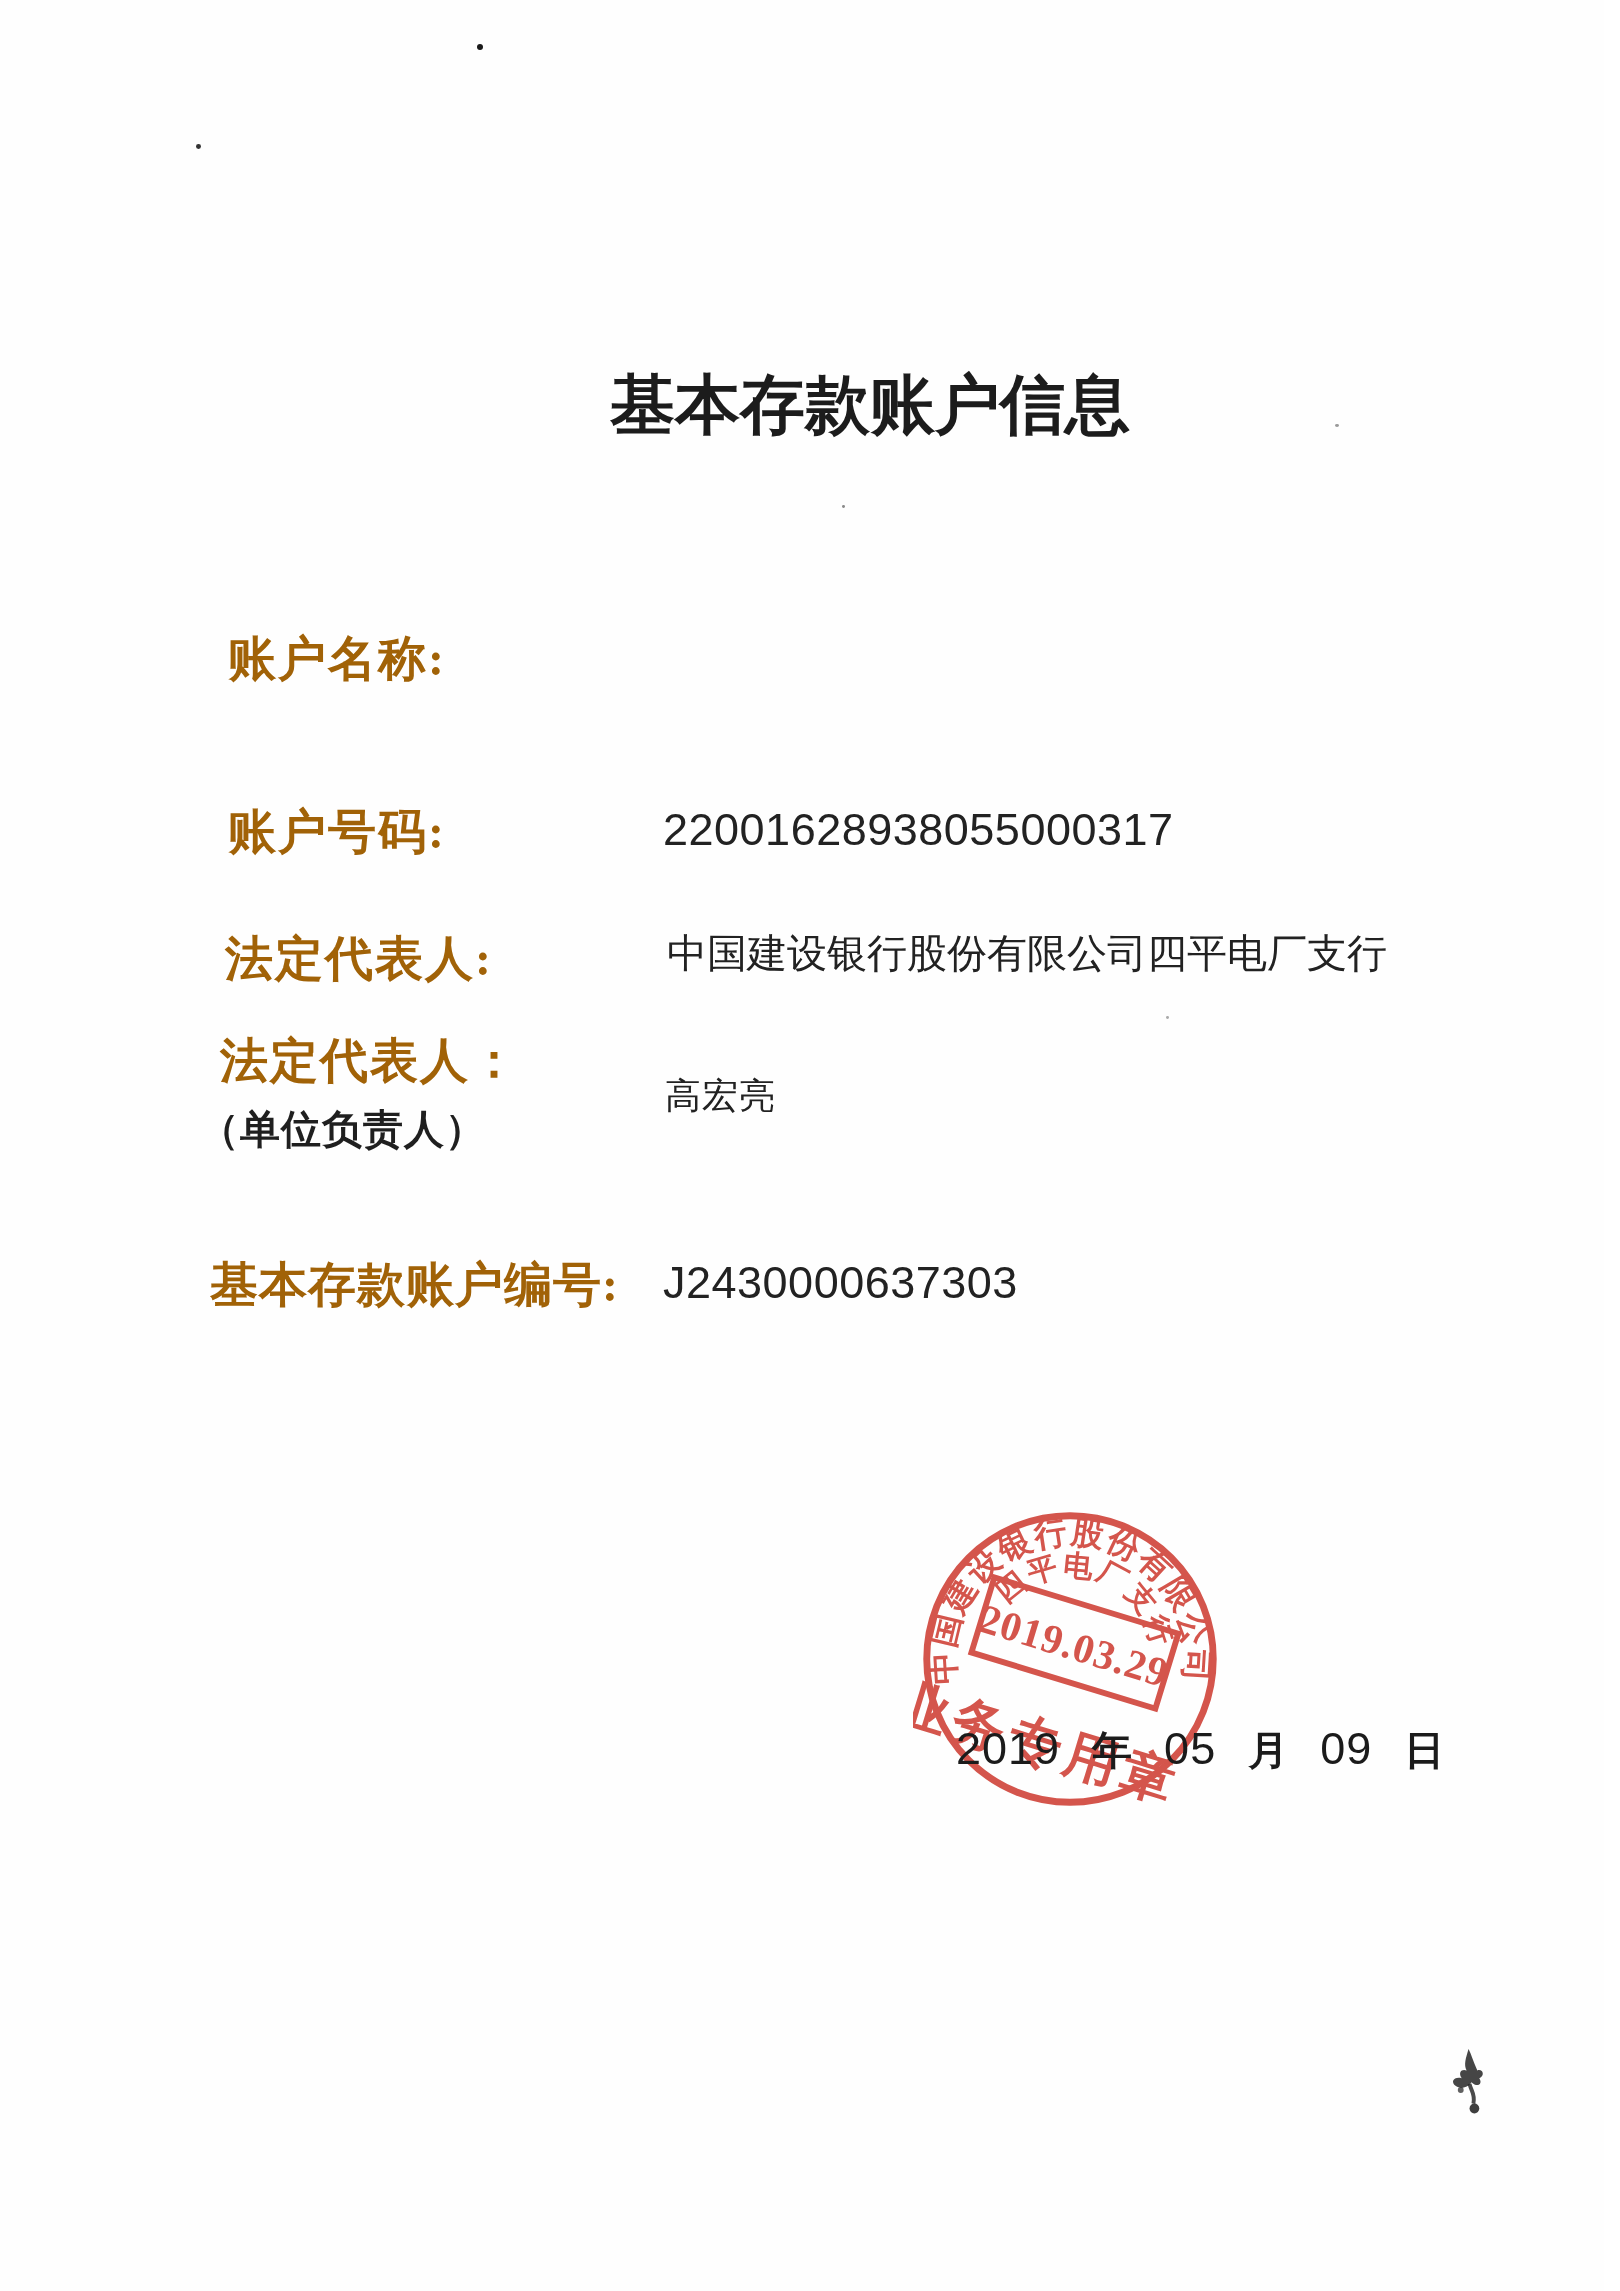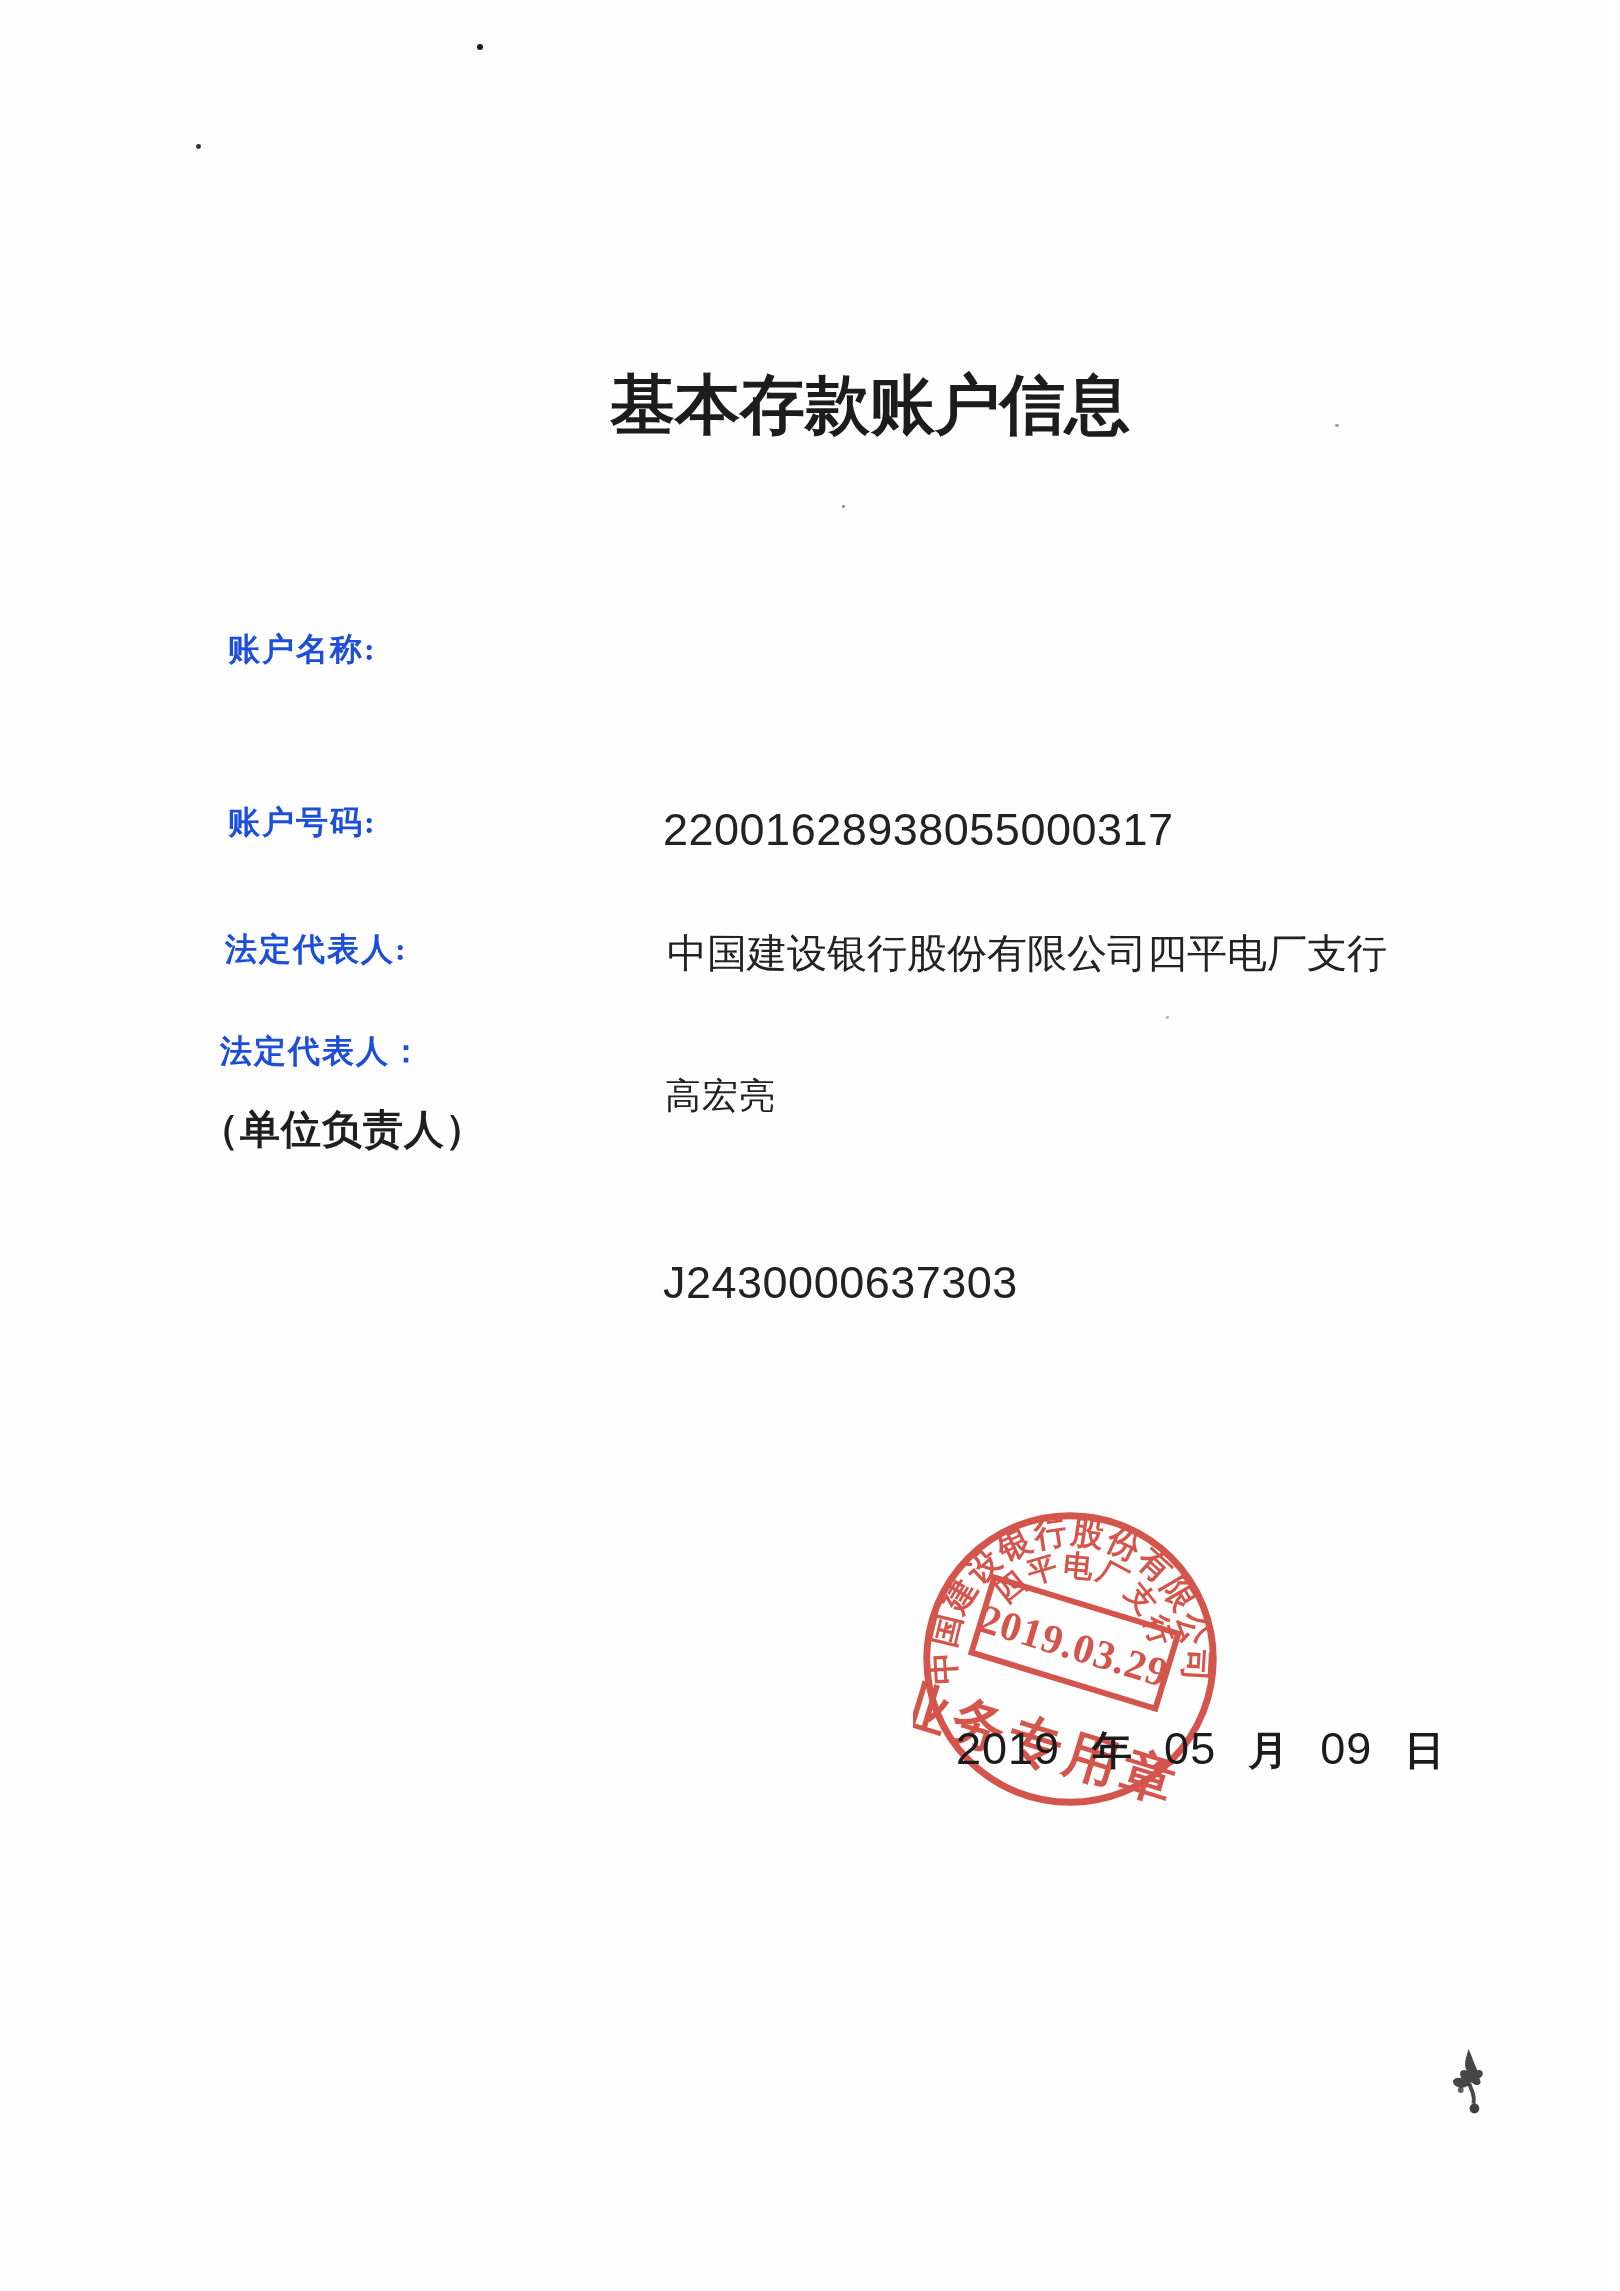--- a/index.html
+++ b/index.html
@@ -12,22 +12,22 @@
     color:#1f1f1f;
   }
   .doc-title{
     position:absolute;left:610px;top:361px;
     font-size:65px;font-weight:700;letter-spacing:0px;
     font-family:"Liberation Serif","DejaVu Serif",serif;
     color:#1c1c1c;white-space:nowrap;margin:0;
   }
   .field-label{
     position:absolute;
-    font-size:32px;font-weight:700;letter-spacing:2px;
-    color:#1d4ed8;white-space:nowrap;line-height:1.15;
+    font-size:48px;font-weight:700;letter-spacing:2px;
+    color:#a16207;white-space:nowrap;line-height:1.15;
   }
   .field-value{
     position:absolute;
     font-size:36px;font-weight:400;letter-spacing:1px;
     color:#222;white-space:nowrap;line-height:1.15;
   }
   .num{
     font-family:"Liberation Sans","DejaVu Sans",sans-serif;
     font-weight:400;letter-spacing:0.5px;font-size:45px;
   }
@@ -60,20 +60,21 @@
   <div class="field-label" style="left:228px;top:804px;">账户号码:</div>
   <div class="field-value num" style="left:663px;top:804px;">22001628938055000317</div>
 
   <div class="field-label" style="left:225px;top:931px;">法定代表人:</div>
   <div class="field-value" style="left:667px;top:931px;font-size:40px;letter-spacing:0;">中国建设银行股份有限公司四平电厂支行</div>
 
   <div class="field-label" style="left:220px;top:1033px;">法定代表人：</div>
   <div class="sublabel" style="left:199px;top:1102px;">（单位负责人）</div>
   <div class="field-value" style="left:665px;top:1076px;">高宏亮</div>
 
+  <div class="field-label" style="left:210px;top:1257px;letter-spacing:1px;">基本存款账户编号:</div>
   <div class="field-value num" style="left:663px;top:1257px;">J2430000637303</div>
 
   <svg class="stamp" viewBox="-160 -160 320 320">
     <defs>
       <path id="outerArc" d="M -114 30.6 A 118 118 0 1 1 114 30.6"></path>
       <path id="innerArc" d="M -73.6 -42.5 A 85 85 0 0 1 73.6 -42.5"></path>
     </defs>
     <circle r="146" stroke-width="7"></circle>
     <text font-size="33" letter-spacing="2"><textPath href="#outerArc" startOffset="50%" text-anchor="middle">中国建设银行股份有限公司</textPath></text>
     <g transform="rotate(17)">

